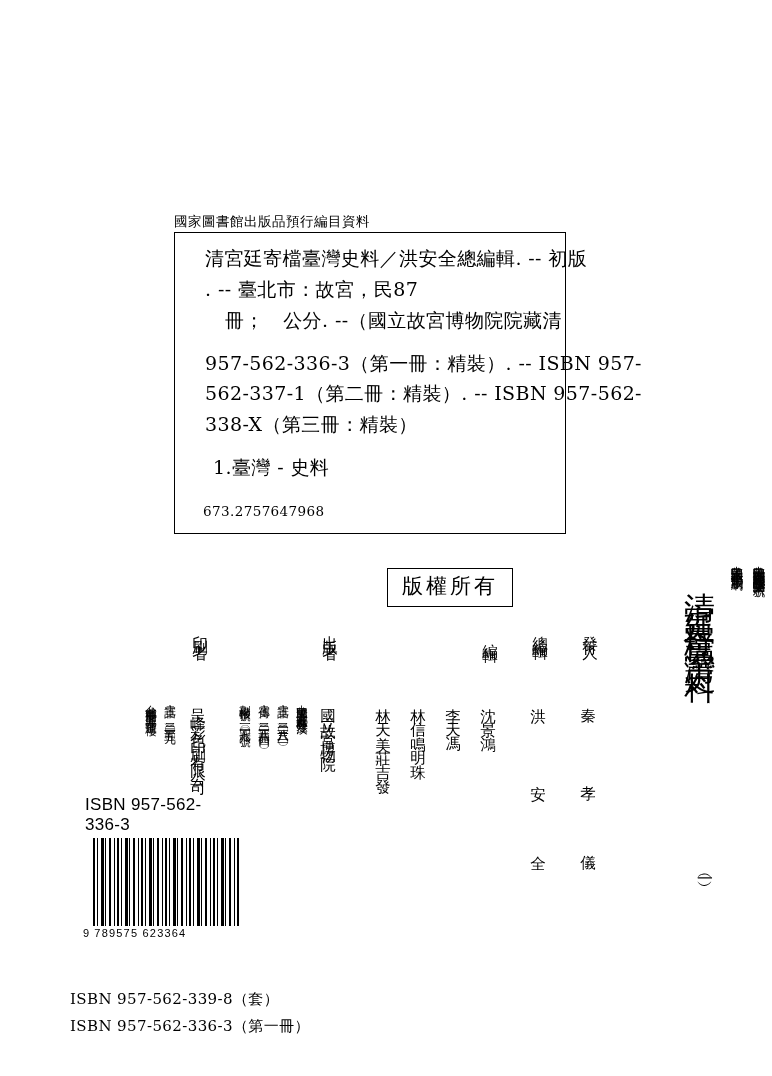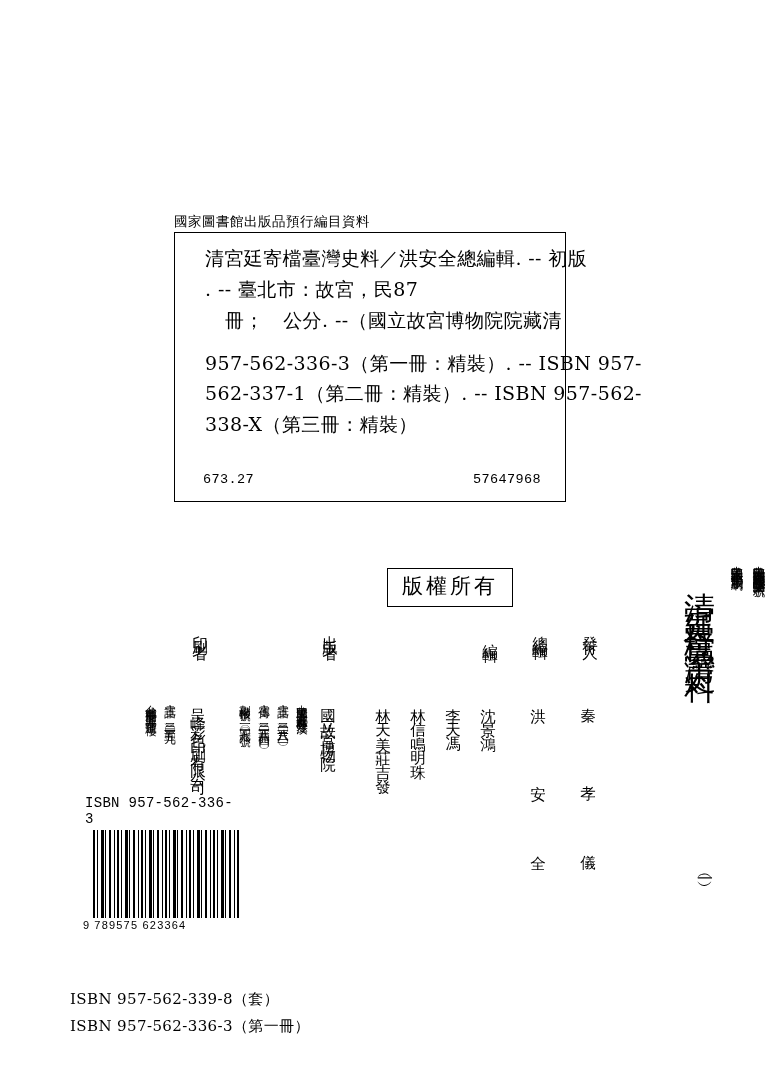--- a/index.html
+++ b/index.html
@@ -44,27 +44,25 @@
     line-height: 1.62;
     letter-spacing: 0.4px;
     white-space: pre;
   }
   .cip-line.indent1 { padding-left: 16px; }
   .cip-line.indent2 { padding-left: 36px; }
   .cip-line.indent3 { padding-left: 24px; }
   .cip-gap { height: 12px; }
   .cip-footer {
     display: flex;
-    justify-content: space-between;
     font-size: 13.5px;
     padding-top: 20px;
     padding-left: 14px;
     padding-right: 10px;
     letter-spacing: 0.4px;
-    font-family: Liberation Mono, monospace;
   }
 
   
   .stamp {
     position: absolute;
     left: 387px;
     top: 568px;
     border: 1.4px solid #000;
     padding: 4px 14px 6px 14px;
     font-size: 21px;
@@ -144,22 +142,22 @@
   }
 
   
   .barcode-wrap {
     position: absolute;
     left: 83px;
     top: 795px;
     width: 152px;
   }
   .barcode-isbn {
-    font-size: 14px;
-    font-family: Liberation Mono, monospace;
+    font-size: 17px;
+    font-family: Liberation Sans, sans-serif;
     letter-spacing: 0.3px;
     margin-bottom: 3px;
     margin-left: 2px;
   }
   .bars {
     height: 88px;
     width: 148px;
     margin-left: 10px;
     background-image:
       repeating-linear-gradient(to right,
@@ -195,20 +193,21 @@
   <div class="cip-title">國家圖書館出版品預行編目資料</div>
   <div class="cip-box">
     <div class="cip-line indent1">清宮廷寄檔臺灣史料／洪安全總編輯. -- 初版</div>
     <div class="cip-line indent1">. -- 臺北市：故宮，民87</div>
     <div class="cip-line indent2">冊；　公分. --（國立故宮博物院院藏清</div>
     <div class="cip-gap"></div>
     <div class="cip-line indent1">957-562-336-3（第一冊：精裝）. -- ISBN 957-</div>
     <div class="cip-line indent1">562-337-1（第二冊：精裝）. -- ISBN 957-562-</div>
     <div class="cip-line indent1">338-X（第三冊：精裝）</div>
     <div class="cip-gap"></div>
+    <div class="cip-line indent3">1.臺灣 - 史料</div>
     <div class="cip-footer">
       <span>673.27</span>
       <span>57647968</span>
     </div>
   </div>
 </div>
 
 <div class="stamp">版權所有</div>
 
 <div class="colophon">

